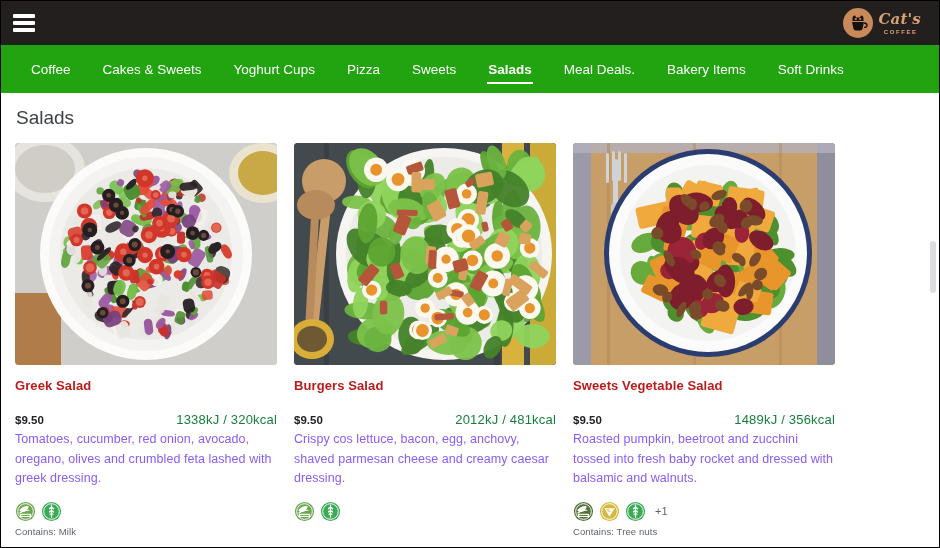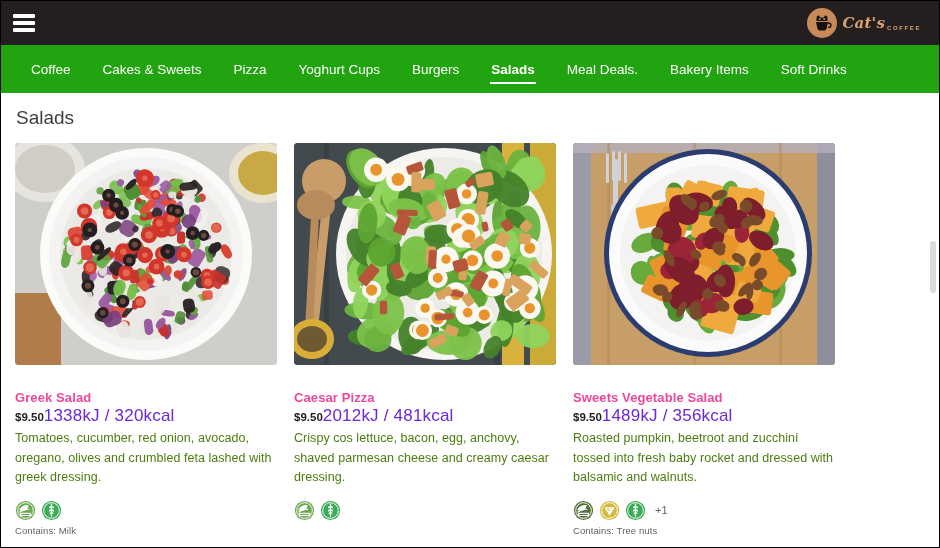--- a/index.html
+++ b/index.html
@@ -62,23 +62,23 @@
     height: 30px;
     border-radius: 50%;
     background: #c98a5a;
     display: flex;
     align-items: center;
     justify-content: center;
     flex: none;
   }
   .brand-text {
     display: flex;
-    flex-direction: row;
+    flex-direction: column;
     line-height: 1;
-    align-items: flex-end;
+    align-items: center;
   }
   .brand-name {
     color: #d9a274;
     font-family: "DejaVu Serif", serif;
     font-style: italic;
     font-size: 15px;
     font-weight: 700;
     letter-spacing: .2px;
   }
   .brand-sub {
@@ -173,45 +173,45 @@
     overflow: hidden;
     position: relative;
     background: #dcdcdc;
     cursor: pointer;
   }
   .card-image svg { display: block; width: 100%; height: 100%; }
 
   .card-title {
     font-size: 13px;
     font-weight: 700;
-    color: #ec4899;
-    margin-top: 25px;
+    color: #b91c1c;
+    margin-top: 13px;
     letter-spacing: .1px;
   }
 
   .card-meta {
     display: flex;
-    justify-content: flex-start;
+    justify-content: space-between;
     align-items: baseline;
-    margin-top: 1px;
+    margin-top: 19px;
   }
   .card-price {
     font-size: 11.5px;
     font-weight: 700;
     color: #202124;
   }
   .card-energy {
-    font-size: 17px;
-    color: #6d28d9;
+    font-size: 13px;
+    color: #15803d;
     letter-spacing: .2px;
   }
 
   .card-desc {
     font-size: 12.5px;
-    color: #4d7c0f;
+    color: #8b5cf6;
     line-height: 19.5px;
     margin-top: 3px;
     letter-spacing: .05px;
   }
 
   .badges {
     display: flex;
     align-items: center;
     gap: 5px;
     margin-top: 12px;
@@ -277,23 +277,23 @@
         <div class="brand-name">Cat's</div>
         <div class="brand-sub">COFFEE</div>
       </div>
     </div>
   </div>
 
   <div class="navbar">
     <div class="nav-items">
         <div class="nav-item">Coffee</div>
         <div class="nav-item">Cakes &amp; Sweets</div>
+        <div class="nav-item">Yoghurt Cups</div>
         <div class="nav-item">Pizza</div>
-        <div class="nav-item">Yoghurt Cups</div>
-        <div class="nav-item">Burgers</div>
+        <div class="nav-item">Sweets</div>
         <div class="nav-item active">Salads</div>
         <div class="nav-item">Meal Deals.</div>
         <div class="nav-item">Bakery Items</div>
         <div class="nav-item">Soft Drinks</div>
       </div>
     <div class="nav-tools">
       
       
     </div>
   </div>
@@ -841,21 +841,21 @@
               <rect x="117.8761659807956" y="74.91898148148148" width="19.44307270233196" height="13.200171467764061" rx="2" fill="#b5563a" transform="rotate(111.84259259259261 117.8761659807956 74.91898148148148)"></rect>
               <rect x="140.9997256515775" y="150.50694444444446" width="16.21138545953361" height="8.238648834019205" rx="2" fill="#d9a35e" transform="rotate(331.35185185185185 140.9997256515775 150.50694444444446)"></rect>
               <rect x="219.86402606310014" y="84.42824074074073" width="9.27599451303155" height="11.203052126200275" rx="2" fill="#b5563a" transform="rotate(147.52777777777777 219.86402606310014 84.42824074074073)"></rect>
               <rect x="239.80240054869685" y="116.68287037037037" width="19.97023319615912" height="8.760048010973936" rx="2" fill="#d9a35e" transform="rotate(40.370370370370374 239.80240054869685 116.68287037037037)"></rect>
               <rect x="86.14818244170095" y="127.27083333333334" width="21.627434842249656" height="11.576303155006858" rx="2" fill="#b5563a" transform="rotate(129.87962962962965 86.14818244170095 127.27083333333334)"></rect>
               <rect x="160.2347050754458" y="176.19212962962962" width="19.580932784636488" height="6.318484224965706" rx="2" fill="#b5563a" transform="rotate(176.05555555555554 160.2347050754458 176.19212962962962)"></rect>
               <rect x="175.39530178326476" y="143.44675925925924" width="19.16406035665295" height="11.653257887517146" rx="2" fill="#b5563a" transform="rotate(298.89814814814815 175.39530178326476 143.44675925925924)"></rect>
               <rect x="188.96330589849106" y="89.03472222222223" width="9.710150891632374" height="6.247290809327846" rx="2" fill="#b5563a" transform="rotate(258.4074074074074 188.96330589849106 89.03472222222223)"></rect>
   </svg>
           </div>
-          <div class="card-title">Caesar Pizza</div>
+          <div class="card-title">Burgers Salad</div>
           <div class="card-meta">
             <div class="card-price">$9.50</div>
             <div class="card-energy">2012kJ / 481kcal</div>
           </div>
           <div class="card-desc">Crispy cos lettuce, bacon, egg, anchovy, shaved parmesan cheese and creamy caesar dressing.</div>
           <div class="badges">
             <div class="badge">
               <svg width="21" height="21" viewBox="0 0 22 22">
     <circle cx="11" cy="11" r="10" fill="#6aa84f"></circle>
     <circle cx="11" cy="11" r="8.2" fill="none" stroke="#ffffff" stroke-width="1"></circle>

